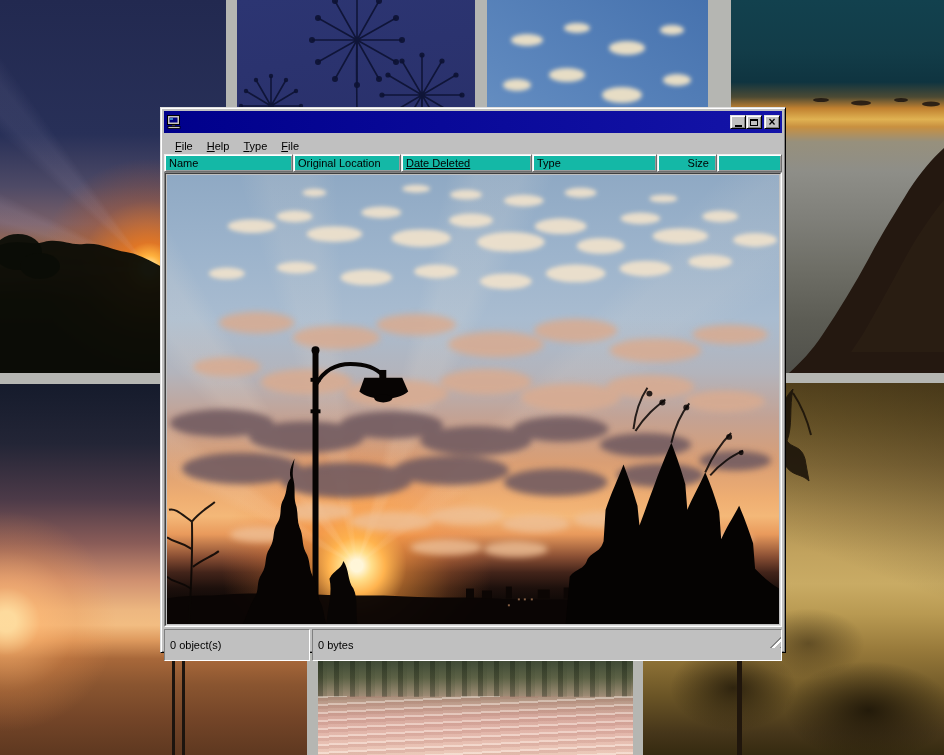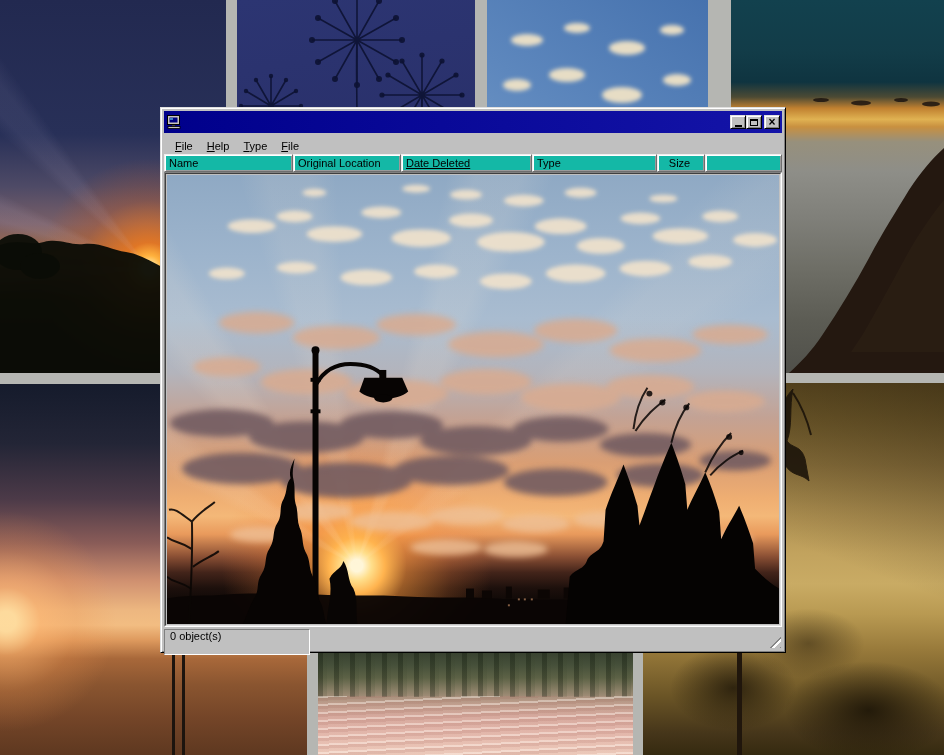--- a/index.html
+++ b/index.html
@@ -91,21 +91,21 @@
   .hcell{
     box-sizing:border-box;height:18px;background:#14b8a6;
     border:1px solid;border-color:#efefef #6e6e6e #6e6e6e #efefef;
     box-shadow:inset 1px 1px 0 #fff, inset -1px -1px 0 #9a9a9a;
     font-size:11px;color:#000;padding:2px 4px 0 4px;overflow:hidden;white-space:nowrap;
   }
   .hcell.c0{width:129px;}
   .hcell.c1{width:108px;}
   .hcell.c2{width:131px;text-decoration:underline;}
   .hcell.c3{width:125px;}
-  .hcell.c4{width:48px;text-align:center;padding-right:7px;}
+  .hcell.c4{width:60px;text-align:right;padding-right:7px;}
   .hcell.c5{flex:1;}
   .content{
     flex:1;border:1px solid;border-color:#808080 #fff #fff #808080;
     position:relative;overflow:hidden;
   }
   .content-inner{
     position:absolute;inset:0;border:1px solid;border-color:#404040 #dfdfdf #dfdfdf #404040;
     overflow:hidden;
   }
   .photo{
@@ -113,23 +113,23 @@
     background-image:
       conic-gradient(from 295deg at 31% 87%, transparent 0deg, rgba(255,240,220,.10) 4deg 9deg, transparent 13deg 22deg, rgba(255,236,214,.12) 26deg 32deg, transparent 36deg 48deg, rgba(255,236,214,.09) 52deg 58deg, transparent 62deg 78deg, rgba(255,240,220,.11) 82deg 88deg, transparent 92deg 108deg, rgba(255,236,214,.08) 112deg 118deg, transparent 122deg 360deg),
       radial-gradient(circle at 31% 87%, #fff6d8 0 6px, #ffde8a 15px, #ffb34e 28px, rgba(250,150,60,.55) 50px, rgba(240,130,60,.22) 95px, transparent 135px),
       linear-gradient(180deg,#8fa9c4 0%,#9db4cc 18%,#a9bcd0 32%,#b3b4bc 44%,#c3a294 54%,#d99e74 64%,#efae72 72%,#f4b878 76%,#e99a5c 80%,#8a4f34 85%,#43241a 88.5%,#1d100c 92%,#0a0605 96%,#030202 100%);
   }
   .photo svg{position:absolute;inset:0;width:100%;height:100%;}
   .statusbar{
     height:20px;flex:0 0 20px;margin-top:2px;display:flex;gap:2px;position:relative;
   }
   .spanel{
-    box-sizing:border-box;height:26px;background:#c0c0c0;
+    box-sizing:border-box;height:32px;background:#c0c0c0;
     border:1px solid;border-color:#808080 #fff #fff #808080;
-    font-size:11px;color:#000;padding:0 0 0 5px;overflow:hidden;white-space:nowrap;
+    font-size:11px;color:#000;padding:9px 0 0 5px;overflow:hidden;white-space:nowrap;
   }
   .spanel.objects{width:146px;flex:0 0 146px;}
   .spanel.bytes{flex:1;}
   .grip{
     position:absolute;right:1px;bottom:1px;width:13px;height:13px;
     clip-path:polygon(100% 0,100% 100%,0 100%);
     background:repeating-linear-gradient(135deg, #c0c0c0 0 3px, #868686 3px 5px, #fdfdfd 5px 7px);
   }
 </style>
 </head>
@@ -446,17 +446,18 @@
                   <circle cx="576" cy="282" r="2.5"></circle>
               </g>
             </g>
           </svg>
         </div>
       </div>
     </div>
 
     <div class="statusbar">
       <div class="spanel objects">0 object(s)</div>
+      <div class="spanel bytes">0 bytes</div>
       <div class="grip"></div>
     </div>
 
   </div>
 </div>
 
 </body></html>

